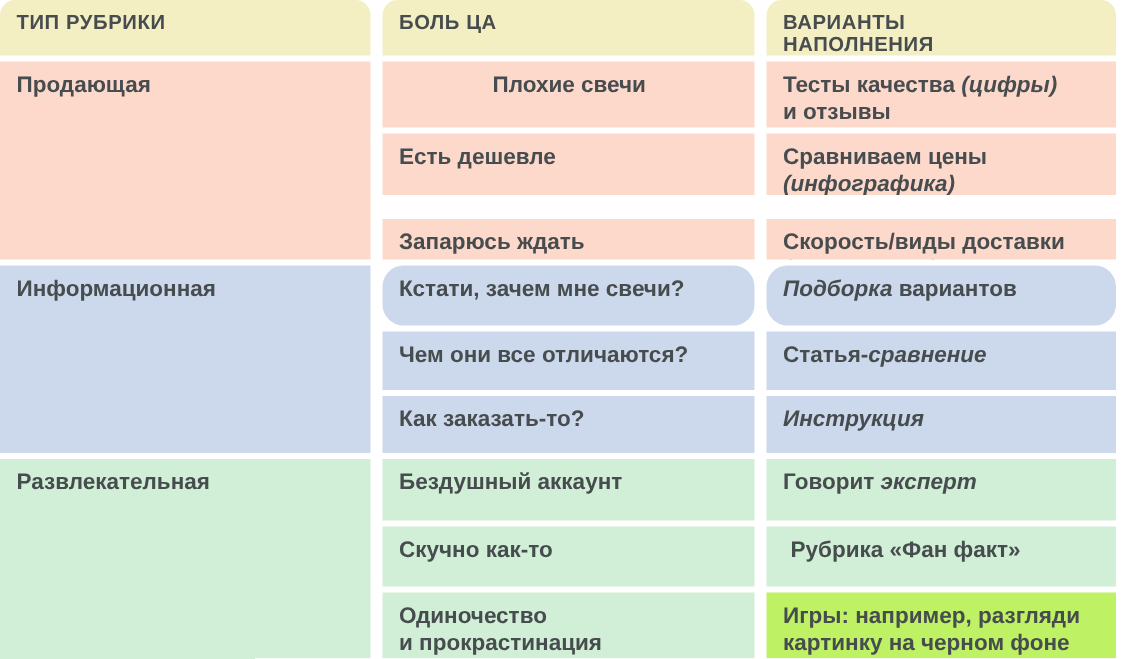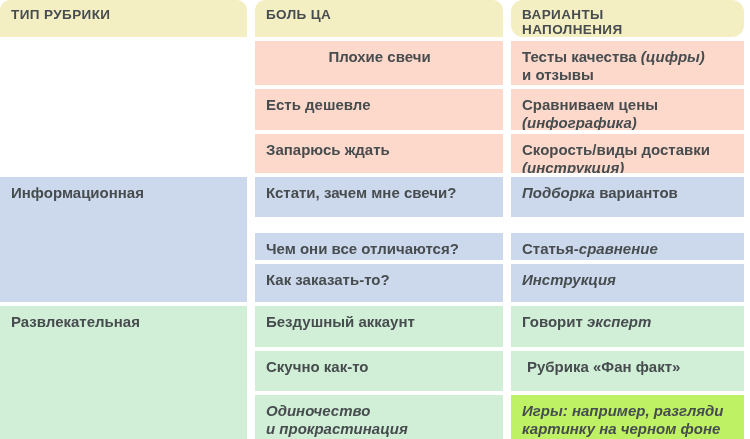--- a/index.html
+++ b/index.html
@@ -36,38 +36,39 @@
   .body-cell {
     font-size: 15px;
     font-weight: 700;
     line-height: 18px;
   }
   .it { font-style: italic; text-align: center; }
   .c1 { grid-column: 1; }
   .c2 { grid-column: 2; }
   .c3 { grid-column: 3; }
   .hr { grid-row: 1; }
-  .r1 { grid-row: 2; } .r2 { grid-row: 3; } .r3 { grid-row: 4; }
-  .r4 { grid-row: 5; } .r5 { grid-row: 6; margin-top: 12px; } .r6 { grid-row: 7; }
-  .r7 { grid-row: 8; } .r8 { grid-row: 9; } .r9 { grid-row: 10; font-style: italic; }
+  .r1 { grid-row: 2; } .r2 { grid-row: 3; } .r3 { grid-row: 4; margin-top: 12px; }
+  .r4 { grid-row: 5; border-radius: 14px; } .r5 { grid-row: 6; } .r6 { grid-row: 7; }
+  .r7 { grid-row: 8; } .r8 { grid-row: 9; } .r9 { grid-row: 10; }
   .g1 { grid-row: 2 / 5; }
   .g2 { grid-row: 5 / 8; }
   .g3 { grid-row: 8 / 11; }
 </style>
 </head>
 <body>
 
 <div class="stage" style="color: rgb(71, 76, 79);">
   <div class="grid">
 
     <div class="cell header-cell c1 hr" style="background-color: rgb(244, 238, 195);">ТИП РУБРИКИ</div>
     <div class="cell header-cell c2 hr" style="background-color: rgb(244, 238, 195);">БОЛЬ ЦА</div>
-    <div class="cell header-cell c3 hr" style="background-color: rgb(244, 238, 195); border-radius: 12px;">ВАРИАНТЫ
+    <div class="cell header-cell c3 hr" style="background-color: rgb(244, 238, 195);">ВАРИАНТЫ
 НАПОЛНЕНИЯ</div>
 
+    <div class="cell body-cell c1 g1" style="background-color: rgb(253, 217, 203);">Продающая</div>
     <div class="cell body-cell c2 r1" style="background-color: rgb(253, 217, 203); text-align: center;">Плохие свечи</div>
     <div class="cell body-cell c3 r1" style="background-color: rgb(253, 217, 203);"><span>Тесты качества </span><span class="it">(цифры)</span><span>
 и отзывы</span></div>
     <div class="cell body-cell c2 r2" style="background-color: rgb(253, 217, 203);">Есть дешевле</div>
     <div class="cell body-cell c3 r2" style="background-color: rgb(253, 217, 203);"><span>Сравниваем цены
 </span><span class="it">(инфографика)</span></div>
     <div class="cell body-cell c2 r3" style="background-color: rgb(253, 217, 203);">Запарюсь ждать</div>
     <div class="cell body-cell c3 r3" style="background-color: rgb(253, 217, 203);"><span>Скорость/виды доставки
 </span><span class="it">(инструкция)</span></div>
 

